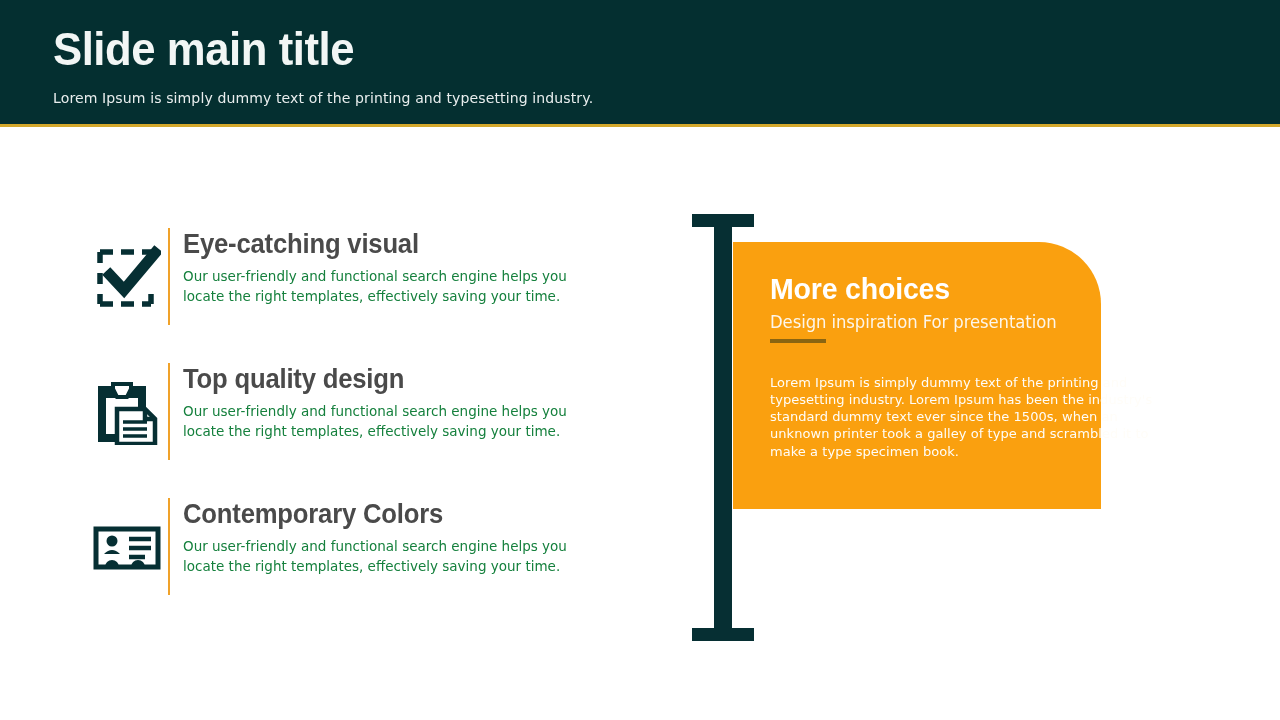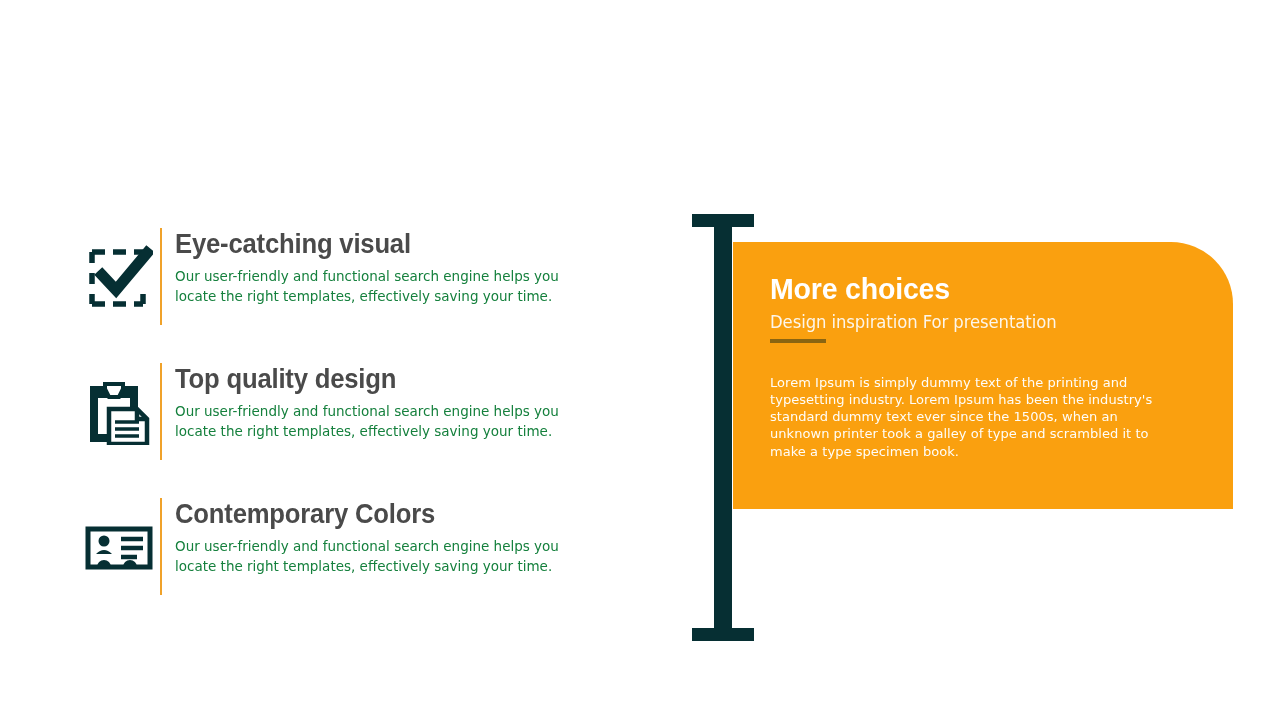--- a/index.html
+++ b/index.html
@@ -27,21 +27,21 @@
   }
   .header-subtitle {
     position:absolute; left:53px; top:90px;
     font-family:"DejaVu Sans", sans-serif;
     font-size:14.5px; font-weight:400; color:#e9eeee;
     letter-spacing:0.1px; white-space:nowrap;
     transform:scaleX(0.97); transform-origin:left center;
   }
 
   
-  .features { position:absolute; left:0; top:0; width:640px; height:656px; }
+  .features { position:absolute; left:8px; top:0; width:640px; height:656px; }
   .feature { position:absolute; left:85px; width:540px; }
   .feature-1 { top:228px; }
   .feature-2 { top:363px; }
   .feature-3 { top:498px; }
 
   .feature-icon {
     position:absolute; left:0; top:14px;
     width:68px; height:68px;
   }
   .feature-icon svg { display:block; }
@@ -73,21 +73,21 @@
   .ibeam-bar-top { top:0; }
   .ibeam-bar-bottom { bottom:0; }
   .ibeam-stem {
     position:absolute; left:22px; top:12px;
     width:18px; height:403px; background:#062f33;
   }
 
   
   .panel {
     position:absolute; left:733px; top:242px;
-    width:500px; height:267px;
+    width:368px; height:267px;
     background:#faa00f;
     border-radius:0 62px 0 0;
   }
   .panel-title {
     position:absolute; left:37px; top:30px;
     font-family:"Liberation Sans", sans-serif;
     font-size:30px; font-weight:bold; color:#ffffff;
     letter-spacing:-0.2px; white-space:nowrap;
     transform:scaleX(0.95); transform-origin:left center;
   }
@@ -107,20 +107,24 @@
     font-family:"DejaVu Sans", sans-serif;
     font-size:13px; color:#fffdf8; line-height:1.32;
     letter-spacing:0.05px;
   }
 </style>
 </head>
 <body>
 
 <div class="slide">
 
+  <div class="header">
+    <div class="header-title">Slide main title</div>
+    <div class="header-subtitle">Lorem Ipsum is simply dummy text of the printing and typesetting industry.</div>
+  </div>
 
   <div class="features">
 
     <div class="feature feature-1">
       <div class="feature-icon">
         <svg width="68" height="68" viewBox="0 0 68 68">
           <g fill="none" stroke="#062f33" stroke-width="5.5">
             <path d="M7 10 h13 M28 10 h13 M49 10 h9"></path>
             <path d="M7 10 v11 M7 31 v11 M7 52 v10"></path>
             <path d="M7 62 h13 M28 62 h13 M49 62 h9"></path>

